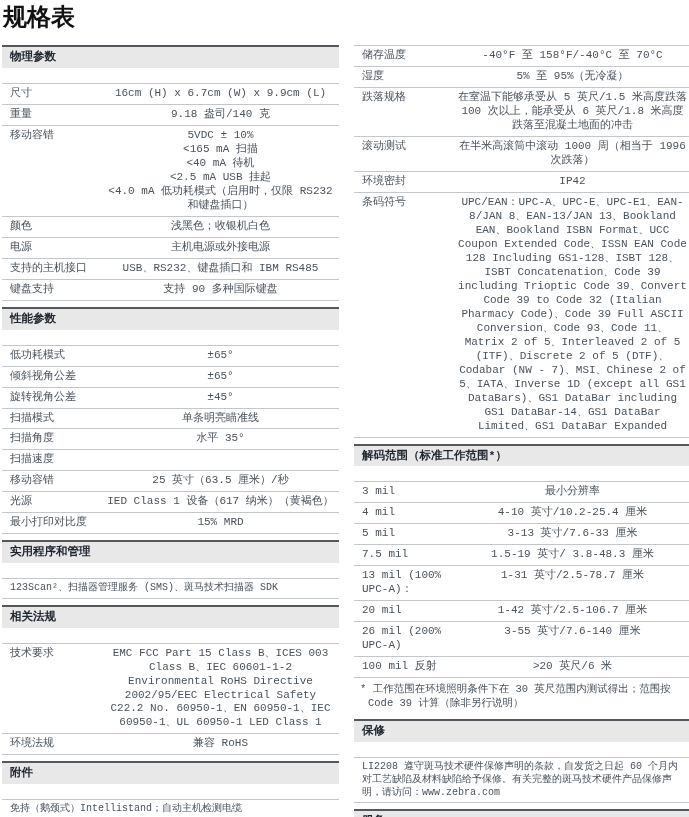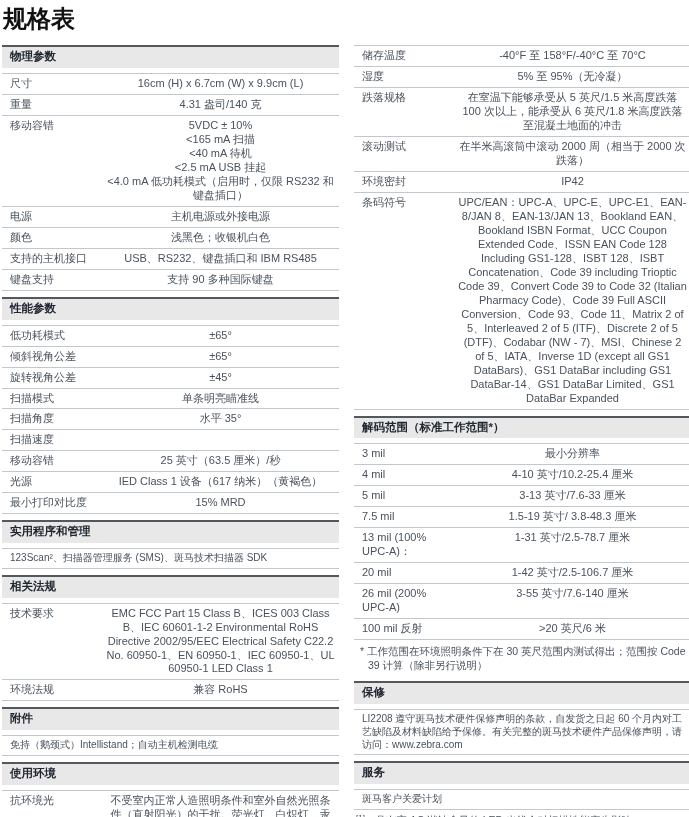--- a/index.html
+++ b/index.html
@@ -7,39 +7,39 @@
     --body-text:#49525c;
     --header-bg:#e8e8e8;
     --header-border:#54575b;
     --header-text:#202731;
     --divider:#c4c7ca;
   }
   html,body{margin:0;padding:0;background:#ffffff;}
   .page{
     width:689px;height:817px;box-sizing:border-box;
     padding:4px 2px 16px 2px;overflow:hidden;background:#fff;
-    font-family:Liberation Sans, sans-serif;
+    font-family:Liberation Mono, monospace;
     color:var(--body-text,#49525c);
   }
   .page-title{
     font-size:24px;font-weight:bold;color:var(--title-text,#111);
     margin:2px 0 13px 1px;line-height:1.1;
   }
   .cols{display:flex;gap:15px;align-items:flex-start;}
   .col{width:337px;flex:0 0 337px;}
   .sec-header{
     background:var(--header-bg,#e8e8e8);
     border-top:2px solid var(--header-border,#54575b);
     padding:3px 8px 4px 8px;margin-top:6px;
     font-size:11.5px;font-weight:bold;color:var(--header-text,#202731);
     line-height:1.2;
   }
   .col > :first-child{margin-top:0;}
   .rows{border-top:1px solid var(--divider,#c4c7ca);margin-top:0;}
-  .sec-header + .rows{margin-top:5px;}
+  .sec-header + .rows{margin-top:15px;}
   .row{
     display:flex;padding:3px 4px 3px 8px;
     border-bottom:1px solid var(--divider,#c4c7ca);
     font-size:11px;line-height:1.27;
   }
   .row .lbl{flex:0 0 96px;width:96px;padding-right:4px;box-sizing:border-box;}
   .row .val{flex:1;white-space:pre-line;text-align:center;}
   .row .val.center{text-align:center;white-space:normal;}
   .full-row{
     padding:3px 4px 3px 8px;border-bottom:1px solid var(--divider,#c4c7ca);
@@ -66,39 +66,39 @@
     <div class="col">
 
       <div class="sec-header">物理参数</div>
       <div class="rows">
         <div class="row">
           <div class="lbl">尺寸</div>
           <div class="val">16cm (H) x 6.7cm (W) x 9.9cm (L)</div>
         </div>
         <div class="row">
           <div class="lbl">重量</div>
-          <div class="val">4.31 盎司/140 克</div>
+          <div class="val">9.18 盎司/140 克</div>
         </div>
         <div class="row">
           <div class="lbl">移动容错</div>
           <div class="val">5VDC ± 10%
 &lt;165 mA 扫描
 &lt;40 mA 待机
 &lt;2.5 mA USB 挂起
 &lt;4.0 mA 低功耗模式（启用时，仅限 RS232 和键盘插口）</div>
         </div>
         <div class="row">
+          <div class="lbl">颜色</div>
+          <div class="val">浅黑色；收银机白色</div>
+        </div>
+        <div class="row">
           <div class="lbl">电源</div>
           <div class="val">主机电源或外接电源</div>
         </div>
         <div class="row">
-          <div class="lbl">颜色</div>
-          <div class="val">浅黑色；收银机白色</div>
-        </div>
-        <div class="row">
           <div class="lbl">支持的主机接口</div>
           <div class="val">USB、RS232、键盘插口和 IBM RS485</div>
         </div>
         <div class="row">
           <div class="lbl">键盘支持</div>
           <div class="val">支持 90 多种国际键盘</div>
         </div>
       </div>
 
       <div class="sec-header">性能参数</div>
@@ -183,21 +183,21 @@
         <div class="row">
           <div class="lbl">湿度</div>
           <div class="val">5% 至 95%（无冷凝）</div>
         </div>
         <div class="row">
           <div class="lbl">跌落规格</div>
           <div class="val">在室温下能够承受从 5 英尺/1.5 米高度跌落 100 次以上，能承受从 6 英尺/1.8 米高度跌落至混凝土地面的冲击</div>
         </div>
         <div class="row">
           <div class="lbl">滚动测试</div>
-          <div class="val">在半米高滚筒中滚动 2000 周（相当于 2000 次跌落）</div>
+          <div class="val">在半米高滚筒中滚动 1000 周（相当于 1996 次跌落）</div>
         </div>
         <div class="row">
           <div class="lbl">环境密封</div>
           <div class="val">IP42</div>
         </div>
         <div class="row">
           <div class="lbl">条码符号</div>
           <div class="val">UPC/EAN：UPC-A、UPC-E、UPC-E1、EAN-8/JAN 8、EAN-13/JAN 13、Bookland EAN、Bookland ISBN Format、UCC Coupon Extended Code、ISSN EAN Code 128 Including GS1-128、ISBT 128、ISBT Concatenation、Code 39 including Trioptic Code 39、Convert Code 39 to Code 32 (Italian Pharmacy Code)、Code 39 Full ASCII Conversion、Code 93、Code 11、Matrix 2 of 5、Interleaved 2 of 5 (ITF)、Discrete 2 of 5 (DTF)、Codabar (NW - 7)、MSI、Chinese 2 of 5、IATA、Inverse 1D (except all GS1 DataBars)、GS1 DataBar including GS1 DataBar-14、GS1 DataBar Limited、GS1 DataBar Expanded</div>
         </div>
       </div>

